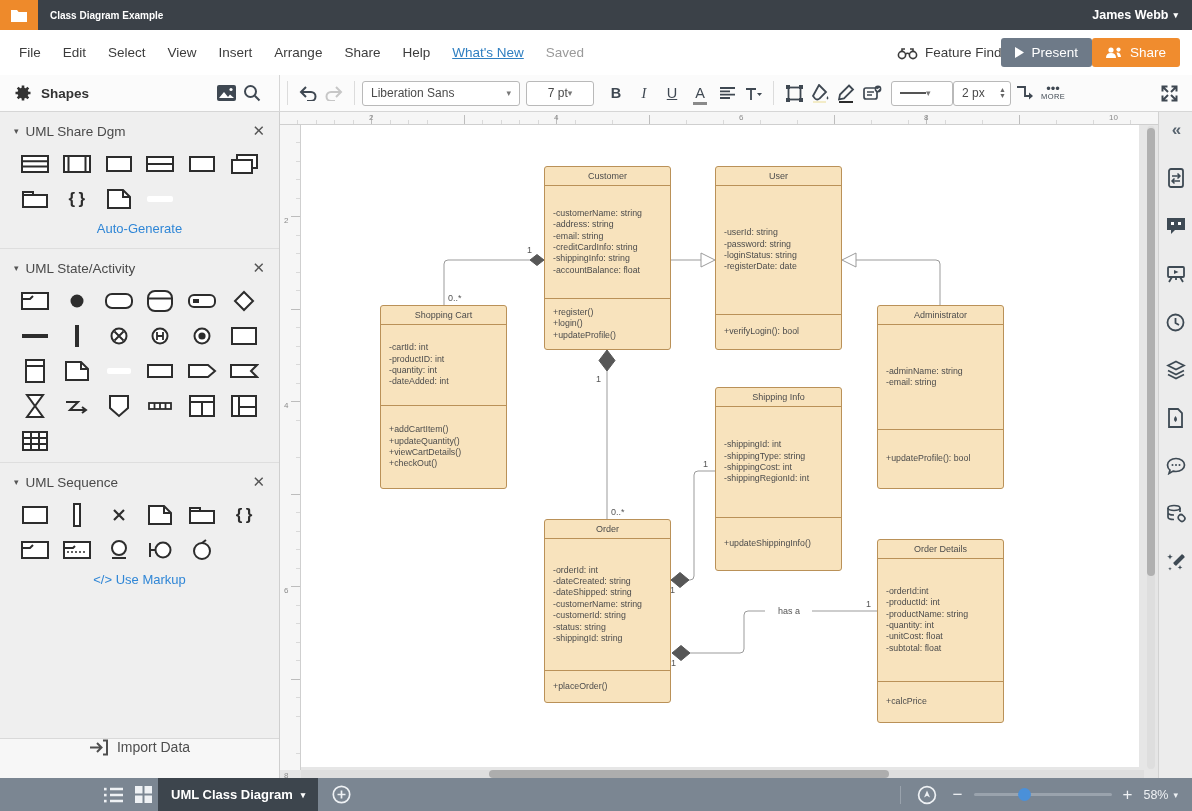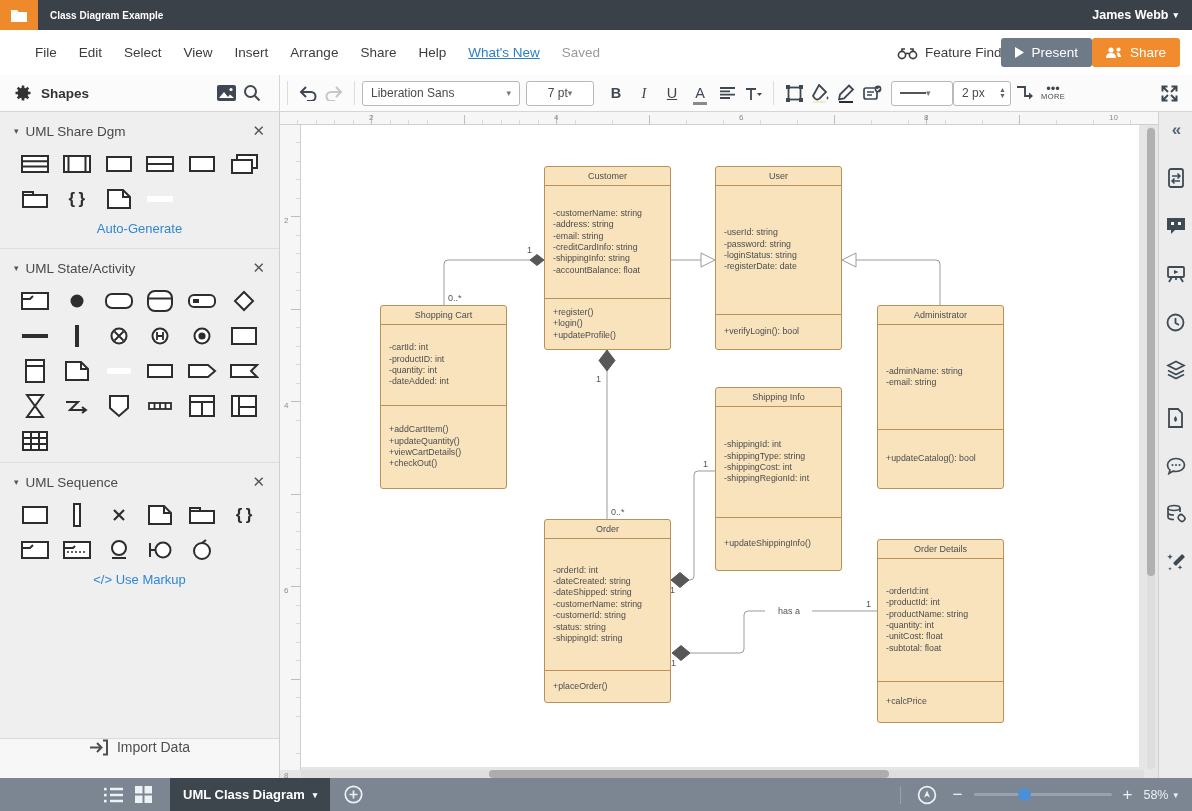--- a/index.html
+++ b/index.html
@@ -12,21 +12,21 @@
   svg { display:block; }
 
   
   .titlebar { height:30px; background:#3b4148; display:flex; align-items:center; color:#fff; }
   .folder-btn { width:38px; height:30px; background:#ee8a2b; display:flex; align-items:center; justify-content:center; flex:0 0 auto; }
   .doc-title { font-size:10px; font-weight:bold; margin-left:12px; }
   .user-menu { margin-left:auto; margin-right:14px; font-size:12.5px; font-weight:bold; display:flex; align-items:center; gap:5px; cursor:pointer; }
   .caret { font-size:9px; }
 
   
-  .menubar { height:45px; background:#fff; display:flex; align-items:center; font-size:13.5px; color:#3c3c3c; padding-left:24px; }
+  .menubar { height:45px; background:#fff; display:flex; align-items:center; font-size:13.5px; color:#3c3c3c; padding-left:8px; }
   .menus { display:flex; align-items:center; }
   .menus > div { padding:0 11px; cursor:pointer; }
   .whats-new { color:#2f7fc1; text-decoration:underline; padding:0 11px; cursor:pointer; }
   .saved { color:#9a9a9a; padding:0 11px; }
   .menubar-right { margin-left:auto; display:flex; align-items:center; gap:0; margin-right:12px; }
   .feature-find { display:flex; align-items:center; gap:7px; font-size:13.5px; color:#3c3c3c; cursor:pointer; }
   .btn { height:29px; border-radius:3px; display:flex; align-items:center; gap:7px; padding:0 14px; color:#fff; font-size:13.5px; cursor:pointer; }
   .btn-present { background:#6e7a88; }
   .btn-share { background:#f08c2e; }
 
@@ -92,21 +92,21 @@
   .conn-layer text { font-size:9px; fill:#555; font-family:"Liberation Sans",sans-serif; }
 
   
   .right-dock { width:34px; flex:0 0 auto; background:#ececec; border-left:1px solid #d2d2d2; display:flex; flex-direction:column; align-items:center; padding-top:7px; gap:26px; }
   .dock-ic { width:22px; height:22px; display:flex; align-items:center; justify-content:center; cursor:pointer; color:#3e4a54; }
   .chev { font-size:17px; font-weight:bold; color:#57636e; letter-spacing:-2px; }
 
   
   .statusbar { height:33px; background:#7b8692; display:flex; align-items:center; color:#eef1f4; }
   .sb-ic { width:30px; height:30px; display:flex; align-items:center; justify-content:center; cursor:pointer; }
-  .sheet-tab { background:#3d454d; height:33px; display:flex; align-items:center; gap:8px; padding:0 13px; font-size:13px; font-weight:bold; color:#fff; margin-left:12px; cursor:pointer; }
+  .sheet-tab { background:#3d454d; height:33px; display:flex; align-items:center; gap:8px; padding:0 13px; font-size:13px; font-weight:bold; color:#fff; margin-left:0; cursor:pointer; }
   .sb-right { margin-left:auto; display:flex; align-items:center; gap:11px; margin-right:14px; }
   .sb-sep { width:1px; height:18px; background:#99a2ac; }
   .slider { width:138px; height:3px; background:#9aa3ad; border-radius:2px; position:relative; cursor:pointer; }
   .slider .knob { position:absolute; top:-5px; left:44px; width:13px; height:13px; border-radius:50%; background:#4a90d9; }
   .zoom-label { font-size:12.5px; display:flex; gap:5px; align-items:center; cursor:pointer; }
   .plusminus { font-size:17px; cursor:pointer; line-height:1; }
 </style>
 </head>
 <body>
 
@@ -708,21 +708,21 @@
             <div class="member">+checkOut()</div>
           </div>
       </div>
       <div class="uml-class" style="left:576px;top:180px">
         <div class="uml-title">Administrator</div>
         <div class="uml-attrs">
             <div class="member">-adminName: string</div>
             <div class="member">-email: string</div>
           </div>
         <div class="uml-methods" style="height:58px">
-            <div class="member">+updateCatalog(): bool</div>
+            <div class="member">+updateProfile(): bool</div>
           </div>
       </div>
       <div class="uml-class" style="left:414px;top:262px">
         <div class="uml-title">Shipping Info</div>
         <div class="uml-attrs">
             <div class="member">-shippingId: int</div>
             <div class="member">-shippingType: string</div>
             <div class="member">-shippingCost: int</div>
             <div class="member">-shippingRegionId: int</div>
           </div>

